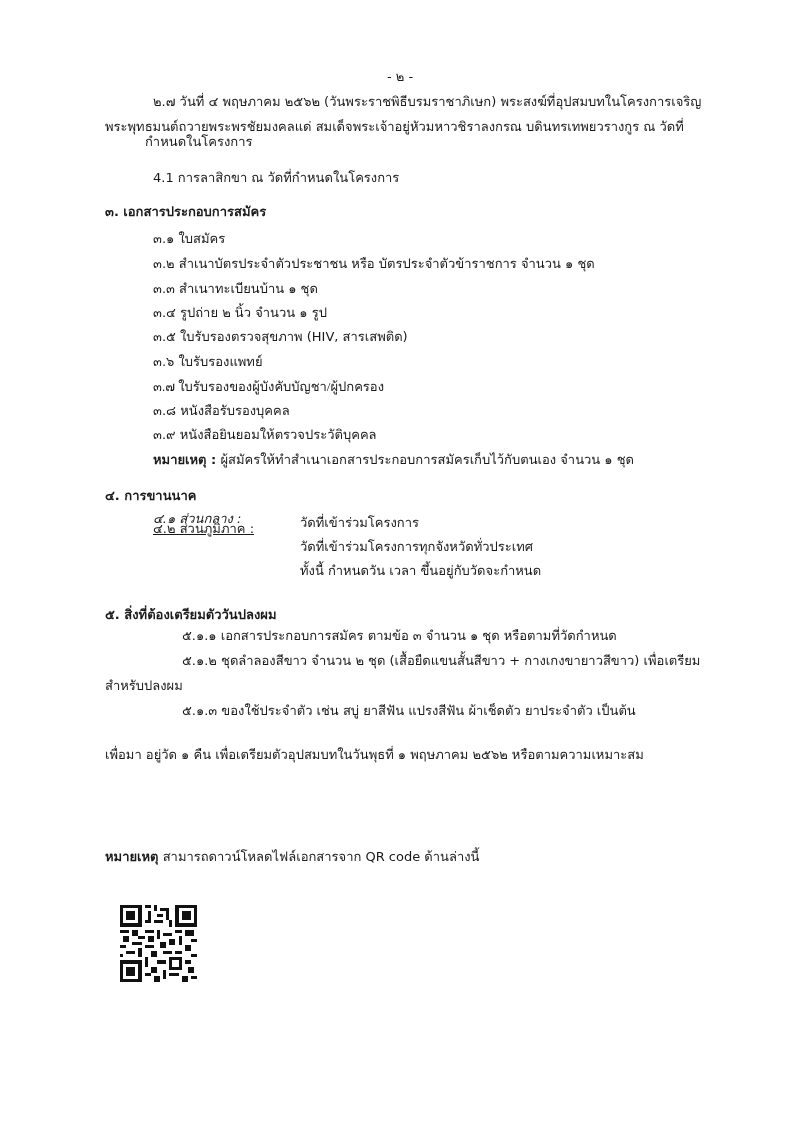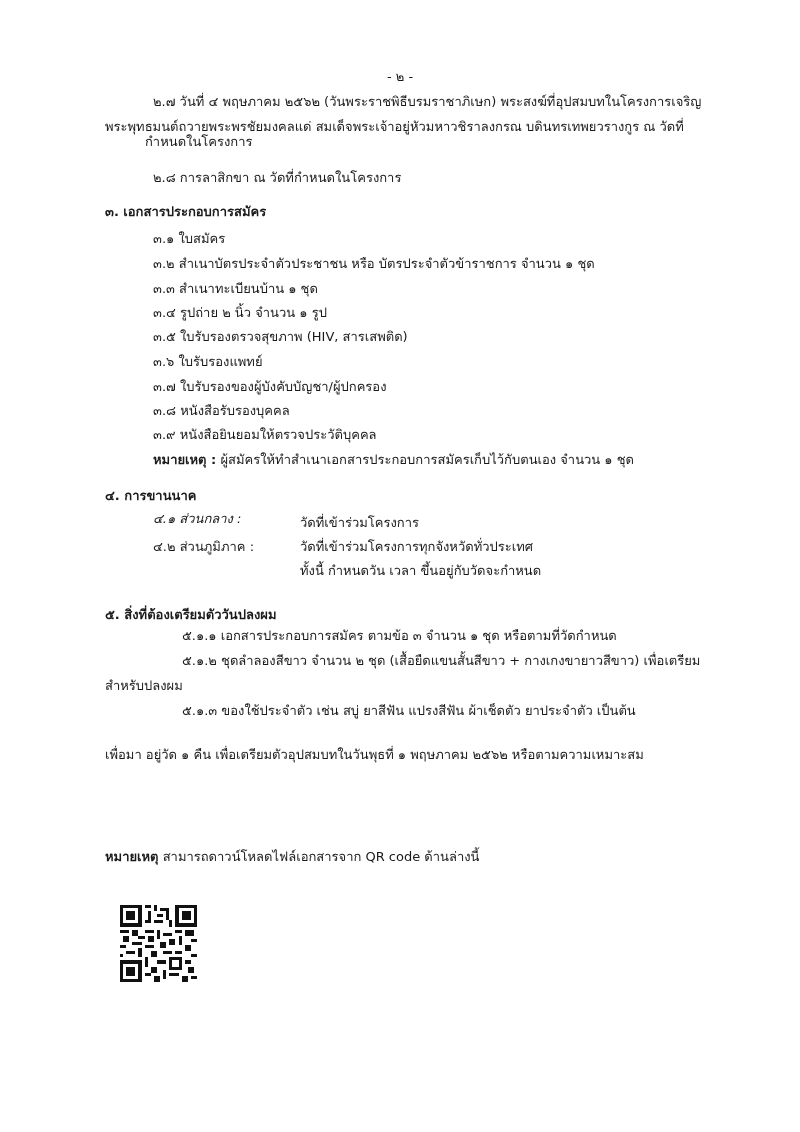--- a/index.html
+++ b/index.html
@@ -17,41 +17,41 @@
 </head>
 <body>
 
 <div class="page">
 
   <div class="abs pageno">- ๒ -</div>
 
   <div class="abs" style="left:153px; top:93px;">๒.๗ วันที่ ๔ พฤษภาคม ๒๕๖๒ (วันพระราชพิธีบรมราชาภิเษก) พระสงฆ์ที่อุปสมบทในโครงการเจริญ</div>
   <div class="abs" style="left:105px; top:118px;">พระพุทธมนต์ถวายพระพรชัยมงคลแด่ สมเด็จพระเจ้าอยู่หัวมหาวชิราลงกรณ บดินทรเทพยวรางกูร ณ วัดที่</div>
   <div class="abs" style="left:105px; top:133px;margin-left:40px;">กำหนดในโครงการ</div>
-  <div class="abs" style="left:153px; top:169px;">๒.๘ การลาสิกขา  ณ วัดที่กำหนดในโครงการ</div>
+  <div class="abs" style="left:153px; top:169px;">4.1 การลาสิกขา  ณ วัดที่กำหนดในโครงการ</div>
 
   <div class="abs bold" style="left:105px; top:203px;">๓. เอกสารประกอบการสมัคร</div>
   <div class="abs" style="left:153px; top:230px;">๓.๑ ใบสมัคร</div>
   <div class="abs" style="left:153px; top:255px;">๓.๒ สำเนาบัตรประจำตัวประชาชน หรือ บัตรประจำตัวข้าราชการ จำนวน ๑ ชุด</div>
   <div class="abs" style="left:153px; top:280px;">๓.๓ สำเนาทะเบียนบ้าน ๑ ชุด</div>
   <div class="abs" style="left:153px; top:304px;">๓.๔ รูปถ่าย ๒ นิ้ว จำนวน ๑ รูป</div>
   <div class="abs" style="left:153px; top:328px;">๓.๕ ใบรับรองตรวจสุขภาพ (HIV, สารเสพติด)</div>
   <div class="abs" style="left:153px; top:353px;">๓.๖ ใบรับรองแพทย์</div>
-  <div class="abs" style="left:153px; top:378px;">๓.๗ ใบรับรองของผู้บังคับบัญชา/ผู้ปกครอง</div>
+  <div class="abs" style="left:153px; top:378px;font-family:Liberation Serif, serif;">๓.๗ ใบรับรองของผู้บังคับบัญชา/ผู้ปกครอง</div>
   <div class="abs" style="left:153px; top:402px;">๓.๘ หนังสือรับรองบุคคล</div>
   <div class="abs" style="left:153px; top:426px;">๓.๙ หนังสือยินยอมให้ตรวจประวัติบุคคล</div>
   <div class="abs" style="left:153px; top:451px;">
     <span class="bold">หมายเหตุ :</span>
     <span>ผู้สมัครให้ทำสำเนาเอกสารประกอบการสมัครเก็บไว้กับตนเอง จำนวน ๑ ชุด</span>
   </div>
 
   <div class="abs bold" style="left:105px; top:487px;">๔. การขานนาค</div>
   <div class="abs" style="left:153px; top:510px;font-style:italic;">๔.๑ ส่วนกลาง :</div>
   <div class="abs" style="left:300px; top:514px;">วัดที่เข้าร่วมโครงการ</div>
-  <div class="abs" style="left:153px; top:538px;">๔.๒ ส่วนภูมิภาค :</div>
+  <div class="abs" style="left:153px; top:520px;text-decoration:underline;">๔.๒ ส่วนภูมิภาค :</div>
   <div class="abs" style="left:300px; top:562px;">ทั้งนี้ กำหนดวัน เวลา ขึ้นอยู่กับวัดจะกำหนด</div>
   <div class="abs" style="left:300px; top:538px;">วัดที่เข้าร่วมโครงการทุกจังหวัดทั่วประเทศ</div>
 
   <div class="abs bold" style="left:105px; top:598px;margin-top:8px;">๕. สิ่งที่ต้องเตรียมตัววันปลงผม</div>
   <div class="abs" style="left:182px; top:627px;">๕.๑.๑ เอกสารประกอบการสมัคร ตามข้อ ๓ จำนวน ๑ ชุด หรือตามที่วัดกำหนด</div>
   <div class="abs" style="left:182px; top:652px;">๕.๑.๒ ชุดลำลองสีขาว จำนวน ๒ ชุด (เสื้อยืดแขนสั้นสีขาว + กางเกงขายาวสีขาว) เพื่อเตรียม</div>
   <div class="abs" style="left:105px; top:677px;">สำหรับปลงผม</div>
   <div class="abs" style="left:182px; top:702px;">๕.๑.๓ ของใช้ประจำตัว เช่น สบู่ ยาสีฟัน แปรงสีฟัน ผ้าเช็ดตัว ยาประจำตัว เป็นต้น</div>
   <div class="abs" style="left:105px; top:727px;margin-top:19px;">เพื่อมา อยู่วัด ๑ คืน เพื่อเตรียมตัวอุปสมบทในวันพุธที่ ๑ พฤษภาคม ๒๕๖๒ หรือตามความเหมาะสม</div>
 

